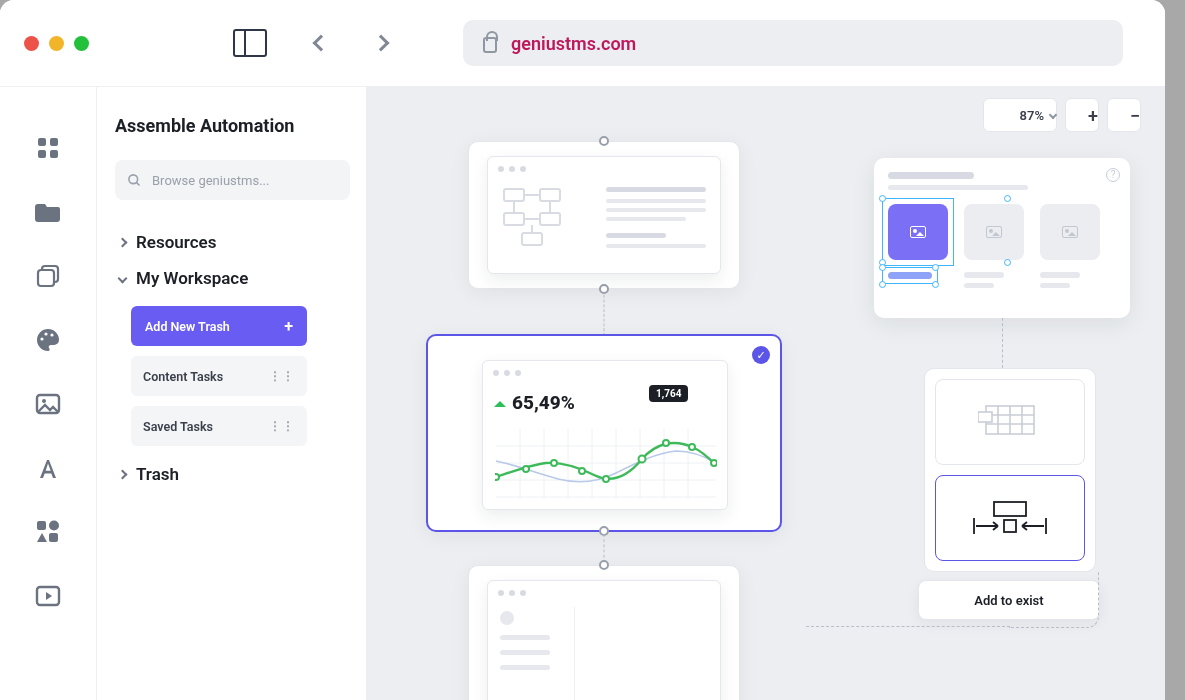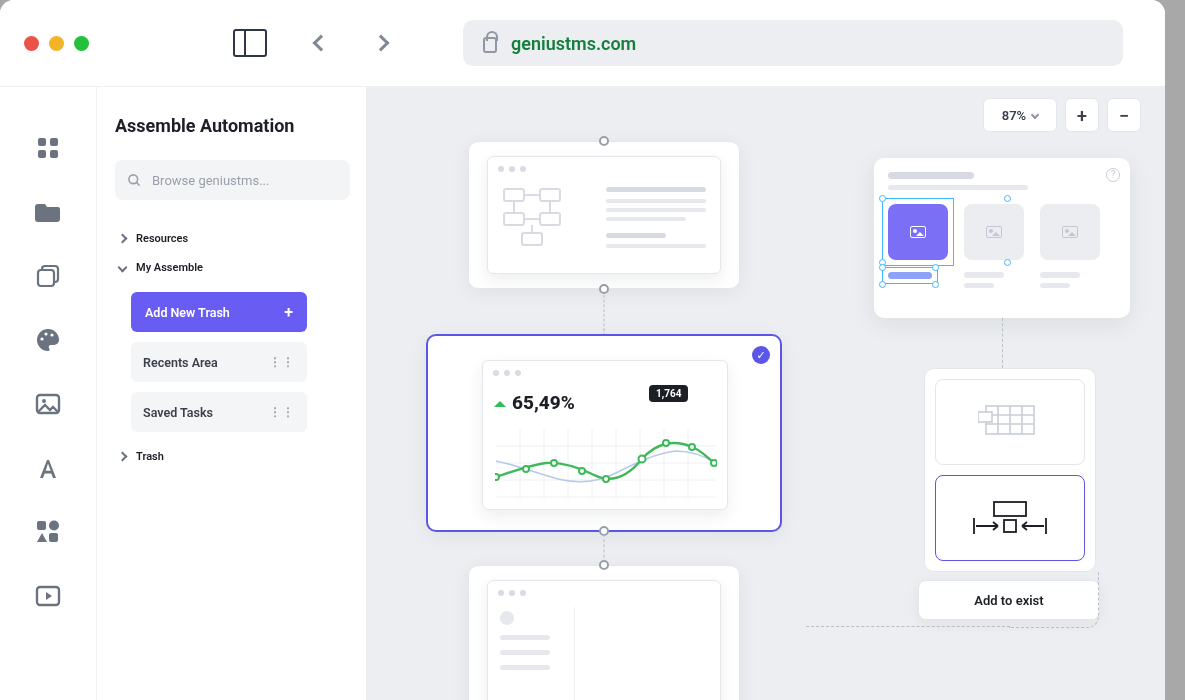--- a/index.html
+++ b/index.html
@@ -33,58 +33,58 @@
   .sidebar-toggle{
      width:34px;height:28px;border:2px solid #2f3645;border-radius:3px;position:relative;margin-left:110px;
   }
   .sidebar-toggle:before{content:"";position:absolute;left:9px;top:0;bottom:0;width:2px;background:#2f3645;}
   .nav-arrow{ width:12px;height:12px;border:3px solid #808894;border-width:3px 3px 0 0; }
   .nav-back{ transform:rotate(-135deg); margin-left:30px;}
   .nav-fwd{ transform:rotate(45deg); margin-left:30px; margin-right:58px;}
   .addr-bar{
     flex:0 0 660px; height:46px; background:#eceef1; border-radius:10px;
     display:flex; align-items:center; gap:14px; padding:0 20px;
-    color:#15803d; font-weight:600; font-size:18px;
+    color:#be185d; font-weight:600; font-size:18px;
   }
   .lock-ic{ width:14px;height:16px;border:2px solid #8f97a3;border-radius:3px;position:relative;margin-top:4px;}
   .lock-ic:before{content:"";position:absolute;width:8px;height:8px;border:2px solid #8f97a3;border-bottom:none;border-radius:6px 6px 0 0;left:1px;top:-8px;}
   
   .main { position:absolute; left:0; right:0; top:86px; bottom:0; display:flex; }
   .rail {
     width:96px; background:#fff; border-top:1px solid #eef0f3; padding-top:46px;
     display:flex; flex-direction:column; align-items:center; gap:34px;
   }
   .rail .ico { width:30px;height:30px;color:#6c7380; display:flex;align-items:center;justify-content:center;}
   .panel {
     width:270px; background:#fff; border-left:1px solid #eef0f3; border-top:1px solid #eef0f3;
     padding:28px 16px 0 18px;
   }
   .panel-title{ font-size:18px; font-weight:700; color:#1c1f25; margin-bottom:24px;}
   .search-box{
     height:40px; background:#f3f4f6; border-radius:8px; display:flex; align-items:center;
     gap:10px; padding:0 12px; color:#9aa0ab; font-size:13px; margin-bottom:24px;
   }
-  .tree-row{ display:flex; align-items:center; gap:10px; font-size:11px; color:#1c1f25; font-weight:600; padding:8px 4px; cursor:pointer;}
+  .tree-row{ display:flex; align-items:center; gap:10px; font-size:17px; color:#1c1f25; font-weight:600; padding:8px 4px; cursor:pointer;}
   .chev{ width:7px;height:7px;border:2px solid #6c7380;border-width:2px 2px 0 0;display:inline-block;}
   .chev.r{transform:rotate(45deg);} .chev.d{transform:rotate(135deg);}
   .flow-btn{
     margin:10px 0 10px 16px; width:176px; height:40px; background:#685cf3; border-radius:6px;
     color:#fff; font-size:12.5px; font-weight:600; display:flex; align-items:center; justify-content:space-between;
     padding:0 14px;
   }
   .wk-item{
     margin:0 0 10px 16px; width:176px; height:40px; background:#f4f5f7; border-radius:6px;
     color:#3a3f4a; font-size:12.5px; font-weight:600; display:flex; align-items:center; justify-content:space-between;
     padding:0 12px;
   }
   .grip{color:#9aa0ab;letter-spacing:1px;font-size:12px;}
   
   .canvas{ flex:1; background:#eceef1; position:relative; }
   .zoom-ctrl{ position:absolute; right:24px; top:12px; display:flex; gap:8px;}
-  .zoom-val,.zbtn{ height:34px; background:#fff;border:1px solid #e3e6eb;border-radius:6px;display:flex;align-items:center;justify-content:center;color:#3a3f4a;font-weight:600;}
+  .zoom-val,.zbtn{ height:34px; background:#fff;border:1px solid #e3e6eb;border-radius:6px;display:flex;align-items:center;justify-content:flex-end;color:#3a3f4a;font-weight:600;}
   .zoom-val{width:74px;font-size:13px;gap:6px;} .zbtn{width:34px;font-size:18px;}
   .node{
     position:absolute; background:#fff; border:1px solid #e3e6eb; border-radius:10px;
     box-shadow:0 4px 20px rgba(30,35,50,0.06);
   }
   .node-inner{
     position:absolute; background:#fff; border:1px solid #e5e7ec; border-radius:6px;
     box-shadow:0 6px 16px rgba(30,35,50,0.08);
   }
   .dots{display:flex;gap:5px;padding:9px 10px;}
@@ -203,29 +203,29 @@
         <span>Browse geniustms...</span>
       </div>
 
       <div class="tree-row">
         <span class="chev r"></span>
         <span>Resources</span>
       </div>
 
       <div class="tree-row">
         <span class="chev d"></span>
-        <span>My Assemble</span>
+        <span>My Workspace</span>
       </div>
 
       <div class="flow-btn">
         <span>Add New Trash</span>
         <span style="font-size:16px;">+</span>
       </div>
       <div class="wk-item">
-        <span>Recents Area</span>
+        <span>Content Tasks</span>
         <span class="grip">⋮⋮</span>
       </div>
       <div class="wk-item">
         <span>Saved Tasks</span>
         <span class="grip">⋮⋮</span>
       </div>
 
       <div class="tree-row">
         <span class="chev r"></span>
         <span>Trash</span>

